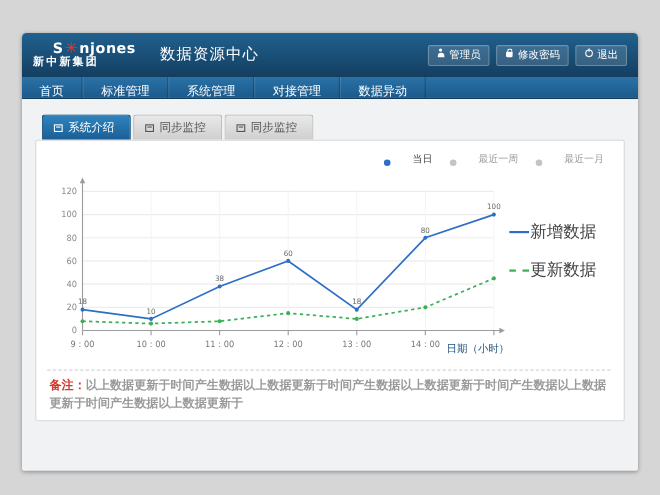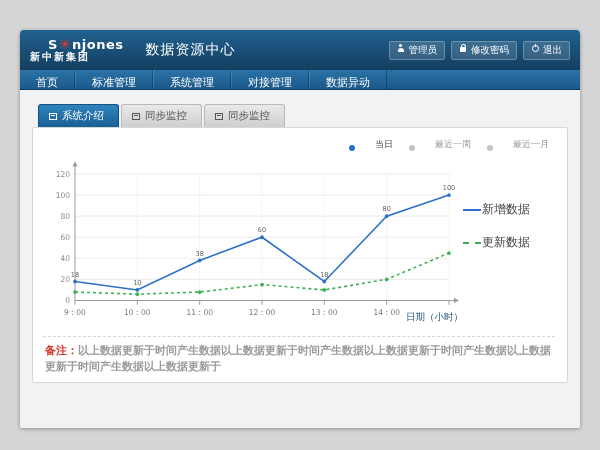--- a/index.html
+++ b/index.html
@@ -62,21 +62,21 @@
   .filter.active .dot { background:#2b6fc7; }
 
   .ylabel { font-size:9.5px; font-weight:bold; color:#1a4f7d; padding:0 0 2px 8px; }
 
   .chart-row { display:flex; flex:1; min-height:0; }
   .chart-box { position:relative; flex:1; }
   .chart-box svg { width:100%; height:100%; display:block; }
   .xlabel { position:absolute; right:0; bottom:10px; font-size:9.5px; font-weight:normal; color:#1a4f7d; }
 
   .series-legend { width:92px; padding-top:46px; display:flex; flex-direction:column; gap:16px; }
-  .series-item { display:flex; align-items:center; gap:1px; font-size:12px; color:#444; }
+  .series-item { display:flex; align-items:center; gap:1px; font-size:15px; color:#444; }
   .sample { width:18px; height:0; }
   .sample.solid { border-top:2px solid #2b6fc7; }
   .sample.dashed { border-top:2px dashed #3cb054; }
 
   .note { border-top:1px dashed #d5d5d5; margin-top:2px; padding:6px 2px 2px 2px;
           font-size:11px; color:#9a9a9a; line-height:1.4;font-weight:bold; }
   .note .note-label { color:#d03a2e; }
 </style>
 </head>
 <body>

